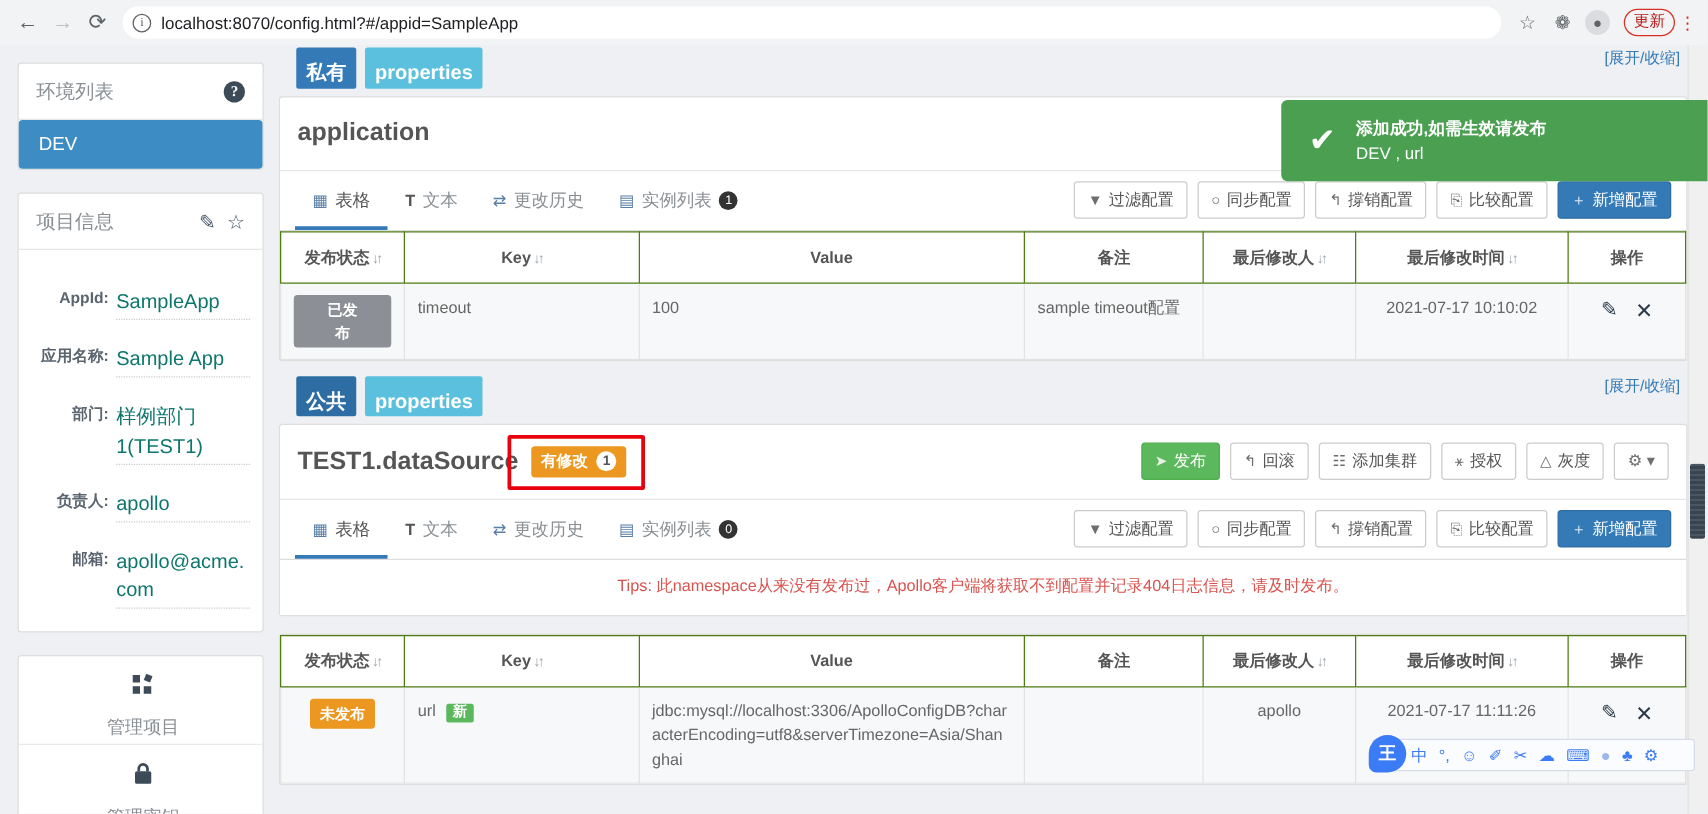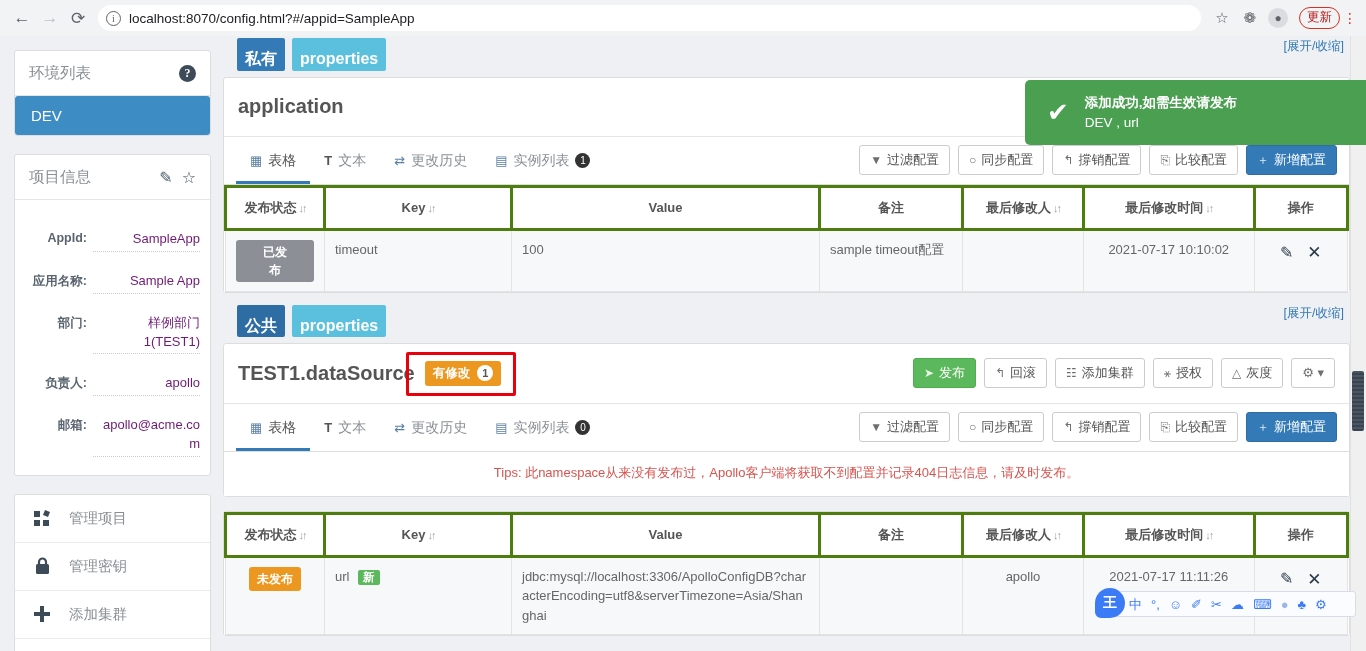--- a/index.html
+++ b/index.html
@@ -74,29 +74,28 @@
     padding: 11px 16px; border-radius: 3px; margin: 0 0 0 0;
   }
   .env-list { padding: 0; }
   .info-rows { padding: 10px 10px 12px 6px; }
   .info-row { display: flex; align-items: flex-start; margin-bottom: 6px; margin-top: 18px; }
   .info-label {
     width: 72px; text-align: right; font-size: 12.5px; font-weight: bold;
     color: #5a6570; flex: none; padding-top: 3px; padding-right: 6px;
   }
   .info-val {
-    flex: 1; font-size: 13px; color: #701a75; line-height: 1.45;
+    flex: 1; font-size: 16px; color: #0f766e; line-height: 1.45;
     border-bottom: 1px dotted #c7ccd1; padding-bottom: 2px; padding-top: 2px;
     word-break: break-word;
-    text-align: right;
   }
   .menu-panel { background: #fff; border: 1px solid #ddd; border-radius: 3px; }
   .menu-item {
     display: flex; align-items: center; gap: 16px;
-    padding: 14px 12px 14px 16px; border-bottom: 1px solid #eaeaea;
+    padding: 14px 12px 4px 16px; border-bottom: 1px solid #eaeaea; flex-direction: column;
   }
   .menu-item:last-child { border-bottom: none; }
   .menu-icon { width: 22px; color: #3d4a57; display: flex; align-items: center; justify-content: center; flex: none; }
   .menu-label { font-size: 14.5px; color: #8a8f94; }
 
   
   .main { flex: 1; padding: 0 16px 0 0; overflow: hidden; position: relative; }
 
   .ns-meta {
     display: flex; align-items: center; gap: 7px;
@@ -167,21 +166,21 @@
   .tab-actions { display: flex; align-items: center; gap: 8px; padding: 8px 0 9px; }
 
   .tips {
     background: #fff; text-align: center; font-size: 13px; color: #d9534f;
     padding: 12px 10px 14px;
   }
 
   table.cfg { width: 100%; border-collapse: collapse; background: #fff; table-layout: fixed; }
   table.cfg th {
     font-size: 13px; color: #555; font-weight: bold; text-align: center;
-    padding: 11px 6px; border: 3px solid #4d7c0f; background: #fff;
+    padding: 11px 6px; border: 1px solid #4d7c0f; background: #fff;
     white-space: nowrap;
   }
   table.cfg th .sort { color: #9aa3ab; font-size: 11px; margin-left: 2px; letter-spacing: -2px; }
   table.cfg td {
     font-size: 13px; color: #666; padding: 9px 10px; border: 1px solid #e3e3e3;
     vertical-align: top; word-break: break-all; line-height: 1.5;
   }
   .td-center { text-align: center; }
   .badge-pub {
     background: #8c9096; color: #fff; font-size: 12px; font-weight: bold;

